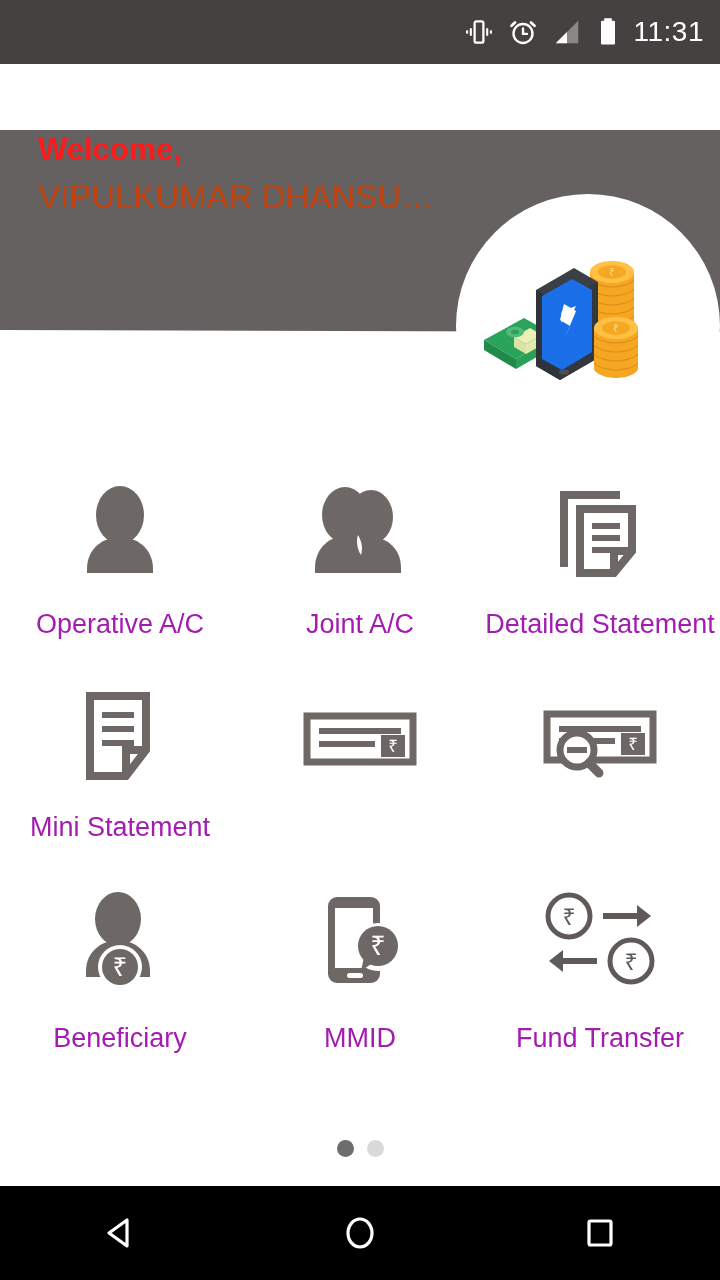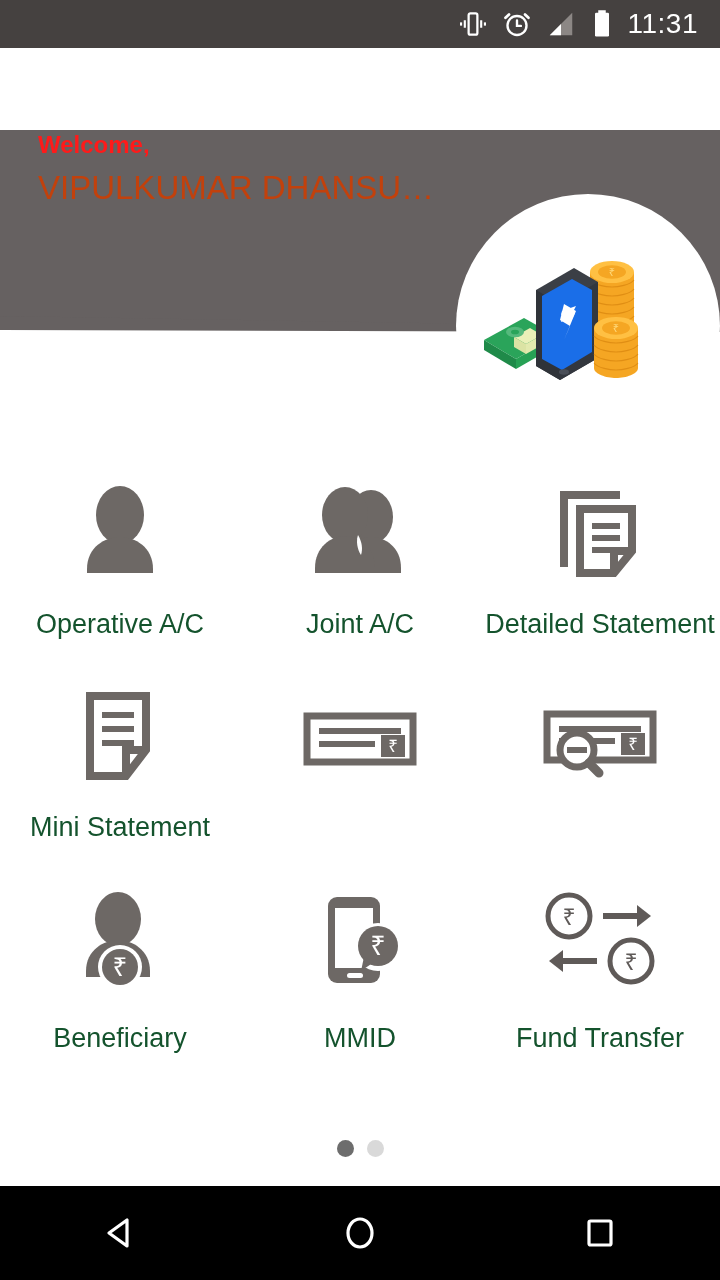--- a/index.html
+++ b/index.html
@@ -6,56 +6,56 @@
   html, body {
     width:720px; height:1280px;
     background:#ffffff;
     font-family:"Liberation Sans", sans-serif;
     overflow:hidden;
   }
   .phone { position:relative; width:720px; height:1280px; background:#fff; overflow:hidden; }
 
   
   .statusbar {
-    position:absolute; top:0; left:0; width:720px; height:48px;
+    position:absolute; top:0; left:0; width:720px; height:64px;
     background:#454140;
     display:flex; align-items:center; justify-content:flex-end;
-    padding-right:22px;
+    padding-right:16px;
     text-align:center;
   }
   .sb-icons { display:flex; align-items:center; gap:14px; }
   .sb-ico { display:block; }
   .sb-time {
     color:#ffffff; font-size:28px; letter-spacing:0.5px;
     margin-left:14px; font-family:"Liberation Sans", sans-serif;
   }
 
   
   .header-wrap { position:absolute; top:130px; left:0; width:720px; height:280px; }
   .header-bg { position:absolute; inset:0; width:720px; height:280px; }
 
   .welcome-block { position:absolute; top:130px; left:38px; z-index:4; }
-  .welcome-title { color:#ff1a1a; font-size:24px; font-weight:bold; line-height:1.26; }
+  .welcome-title { color:#ff1a1a; font-size:31px; font-weight:bold; line-height:1.26; }
   .welcome-name  { color:#c2410c; font-size:33px; font-weight:400; line-height:1.32; margin-top:6px; }
 
   .illus { position:absolute; top:232px; left:478px; width:176px; height:160px; z-index:5; }
 
   
   .grid {
     position:absolute; top:468px; left:0; width:720px;
     display:grid; grid-template-columns:repeat(3,1fr); row-gap:0;
   }
   .tile {
     height:203px;
     display:flex; flex-direction:column; align-items:center; justify-content:flex-start;
     cursor:pointer; padding-top:10px;
   }
   .tile-icon { height:110px; display:flex; align-items:center; justify-content:center; }
   .tile-label {
-    margin-top:22px; font-size:27px; color:#14532d; text-align:center;
+    margin-top:22px; font-size:27px; color:#a21caf; text-align:center;
     line-height:1.1; white-space:nowrap;
   }
   .row3 .tile-label { margin-top:30px;text-align:right; }
 
   
   .dots {
     position:absolute; top:1140px; left:0; width:720px;
     display:flex; justify-content:center; align-items:center; gap:13px;
   }
   .dot { width:17px; height:17px; border-radius:50%; background:#d9d9d9; cursor:pointer; }

